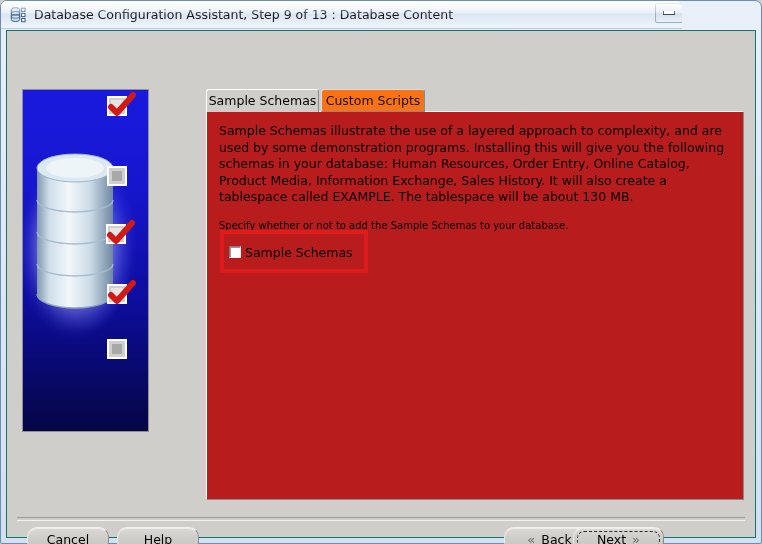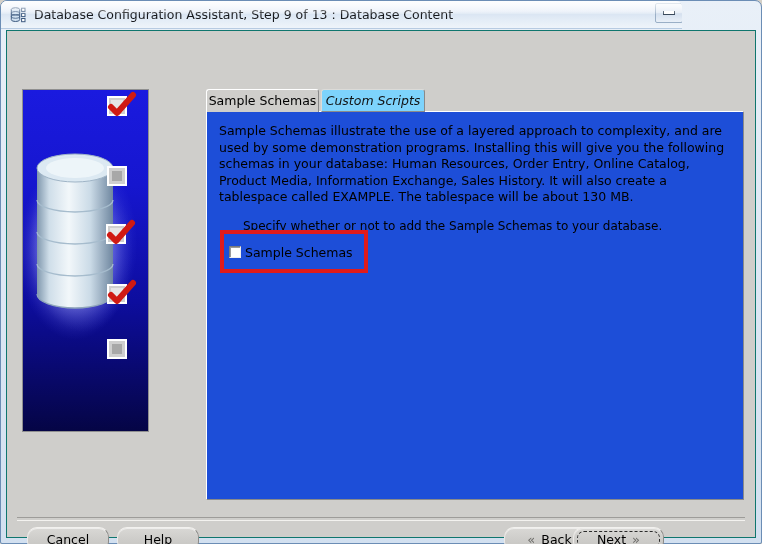--- a/index.html
+++ b/index.html
@@ -143,57 +143,55 @@
   #tab-sample {
     left: 0; width: 113px;
     background: #cfcecb;
     border: 1px solid #ffffff;
     border-right-color: #8a8a8a;
     border-bottom: none;
     z-index: 3;
   }
   #tab-custom {
     left: 115px; width: 104px;
-    background: #7dd3fc;
+    background: #f97316;
     border: 1px solid #dcdbd8;
     border-right-color: #8a8a8a;
     border-bottom: 1px solid #8a8a8a;
     color: #111;
     z-index: 2;
-    font-style: italic;
   }
 
   
   #tabpanel {
     position: absolute;
     left: 199px; top: 80px;
     width: 538px; height: 389px;
     box-sizing: border-box;
-    background: #1d4ed8;
+    background: #b91c1c;
     border: 1px solid #ffffff;
     border-right-color: #8a8a8a;
     border-bottom-color: #8a8a8a;
   }
 
   #bodytext {
     position: absolute;
     left: 12px; top: 11px;
     width: 508px;
     font-size: 12.5px;
     line-height: 16.6px;
     color: #000;
   }
   #specifytext {
     position: absolute;
     left: 12px; top: 106px;
     width: 508px;
-    font-size: 12px;
+    font-size: 10px;
     line-height: 16px;
     color: #000;
-    margin-left: 24px;
   }
 
   
   #redbox {
     position: absolute;
     left: 13px; top: 118px;
     width: 148px; height: 43px;
     box-sizing: border-box;
     border: 4px solid #e01b1b;
     background: transparent;

